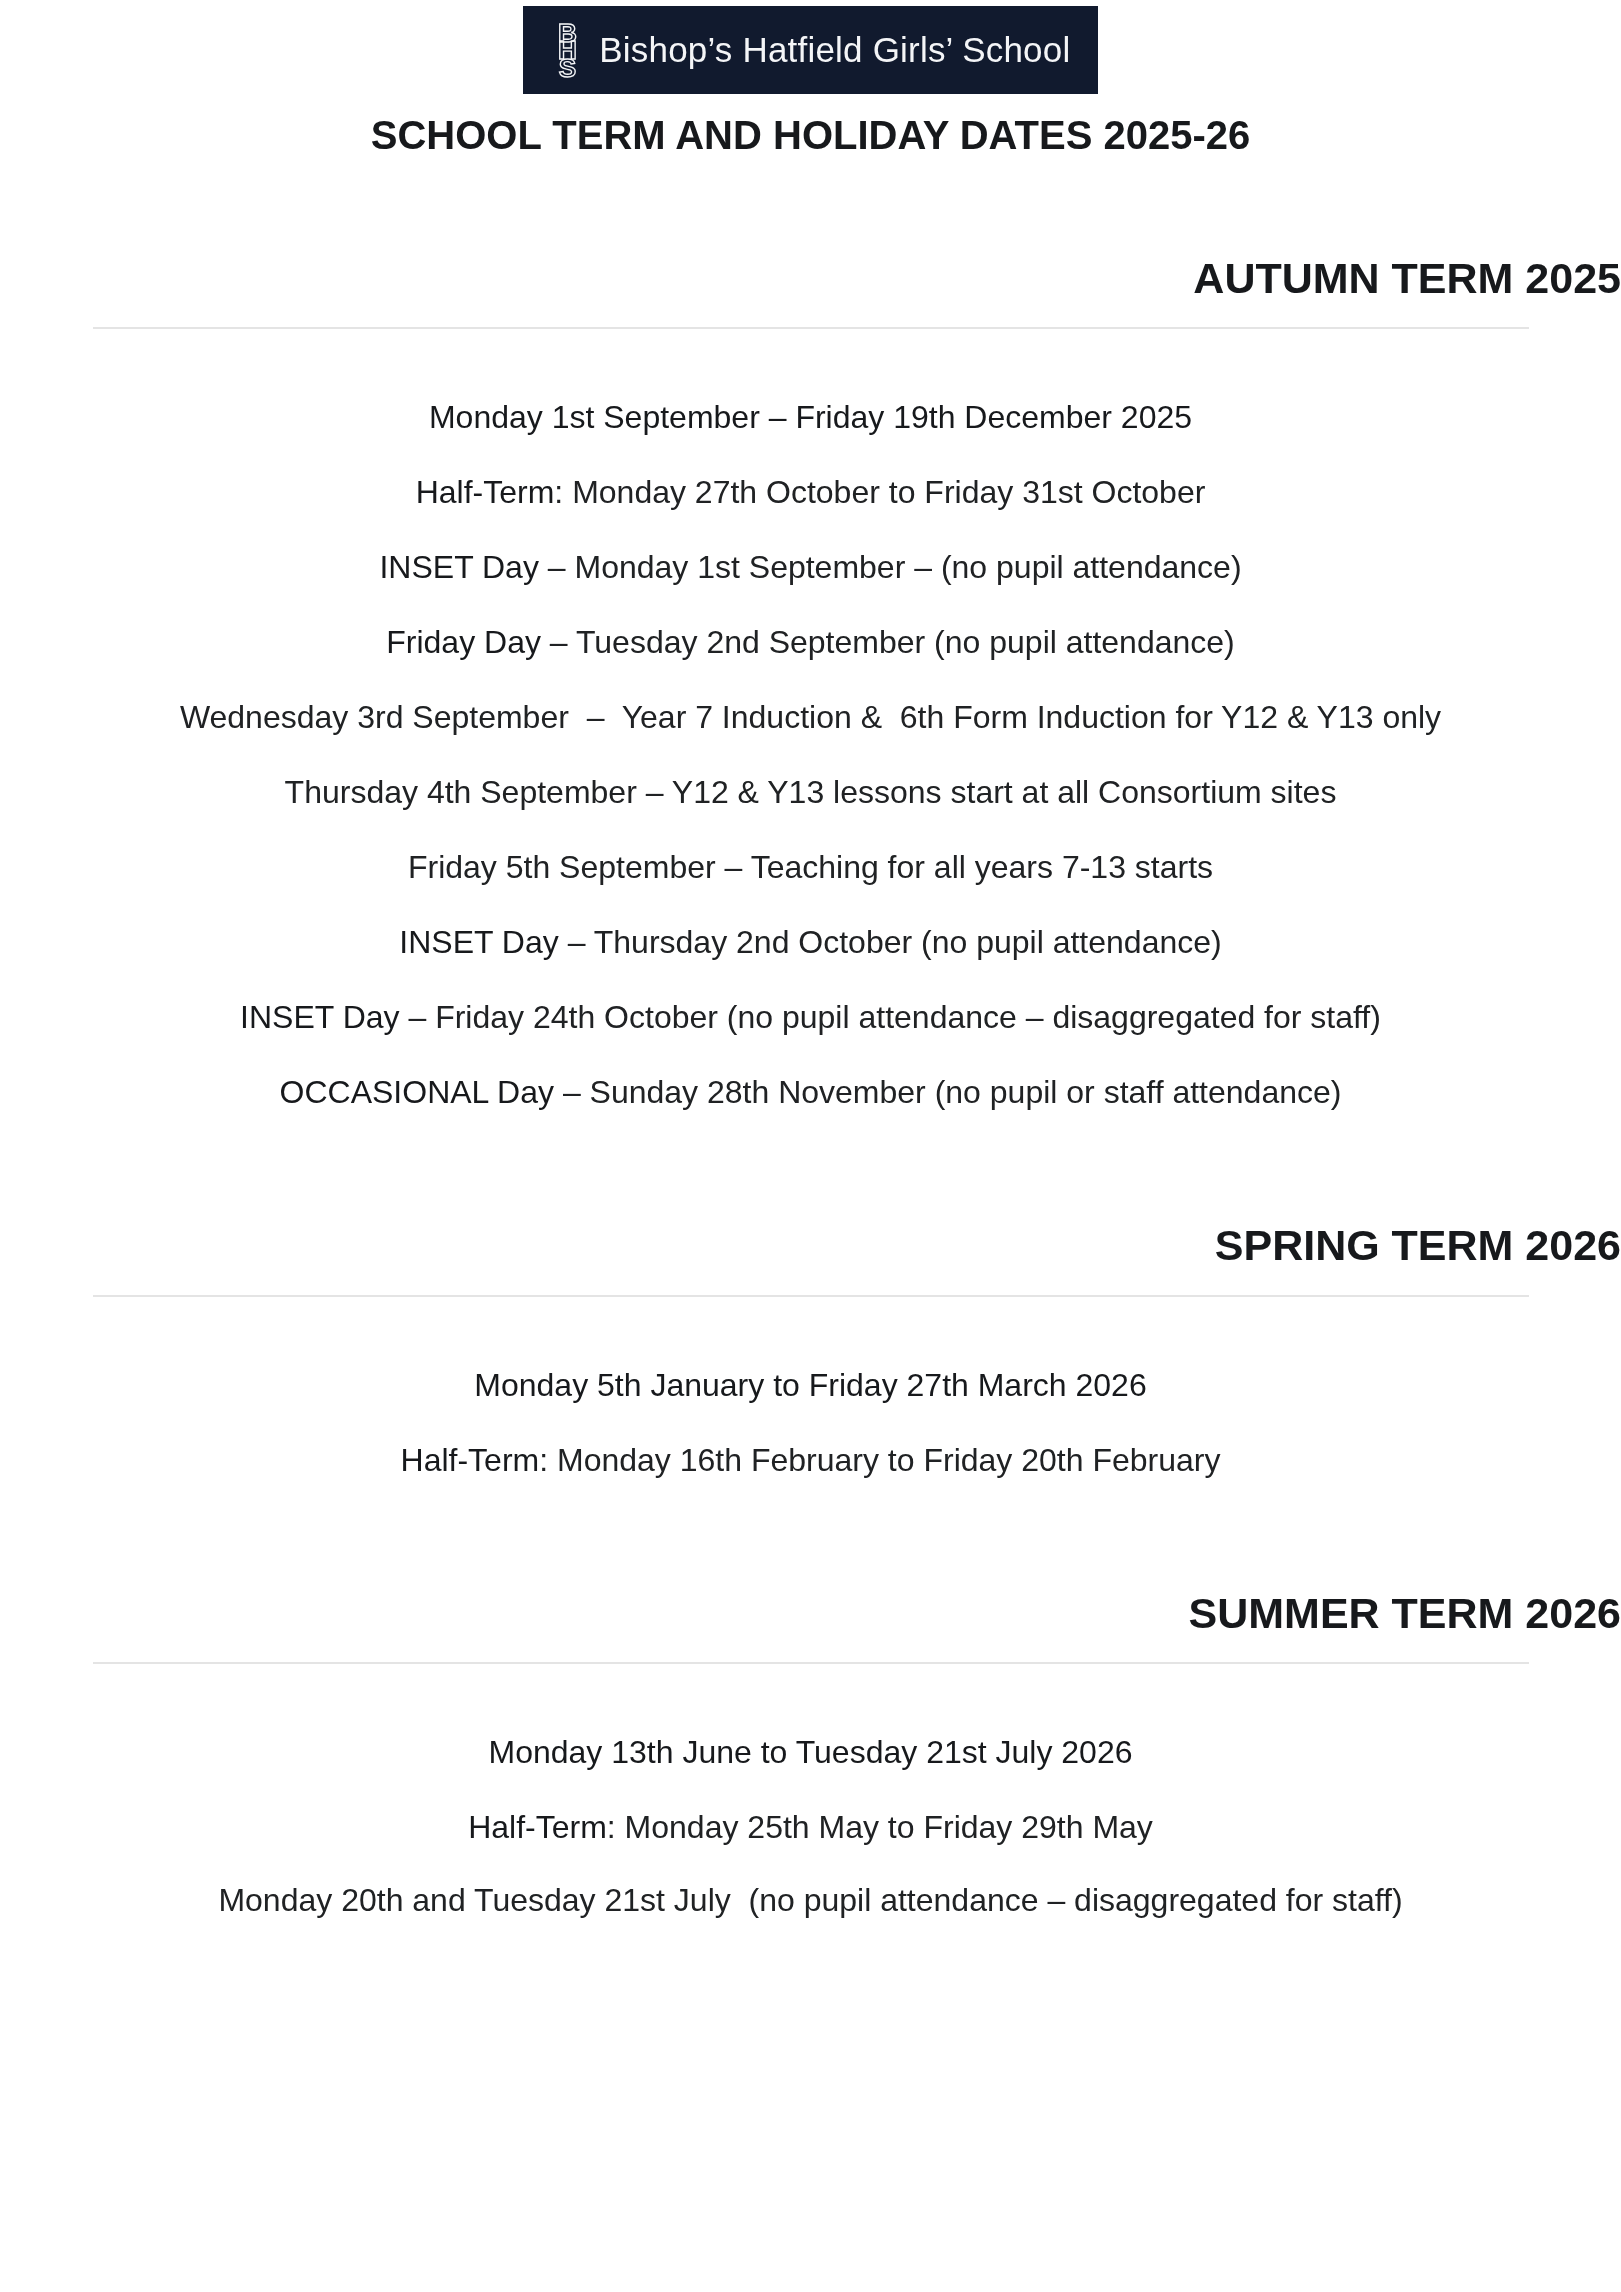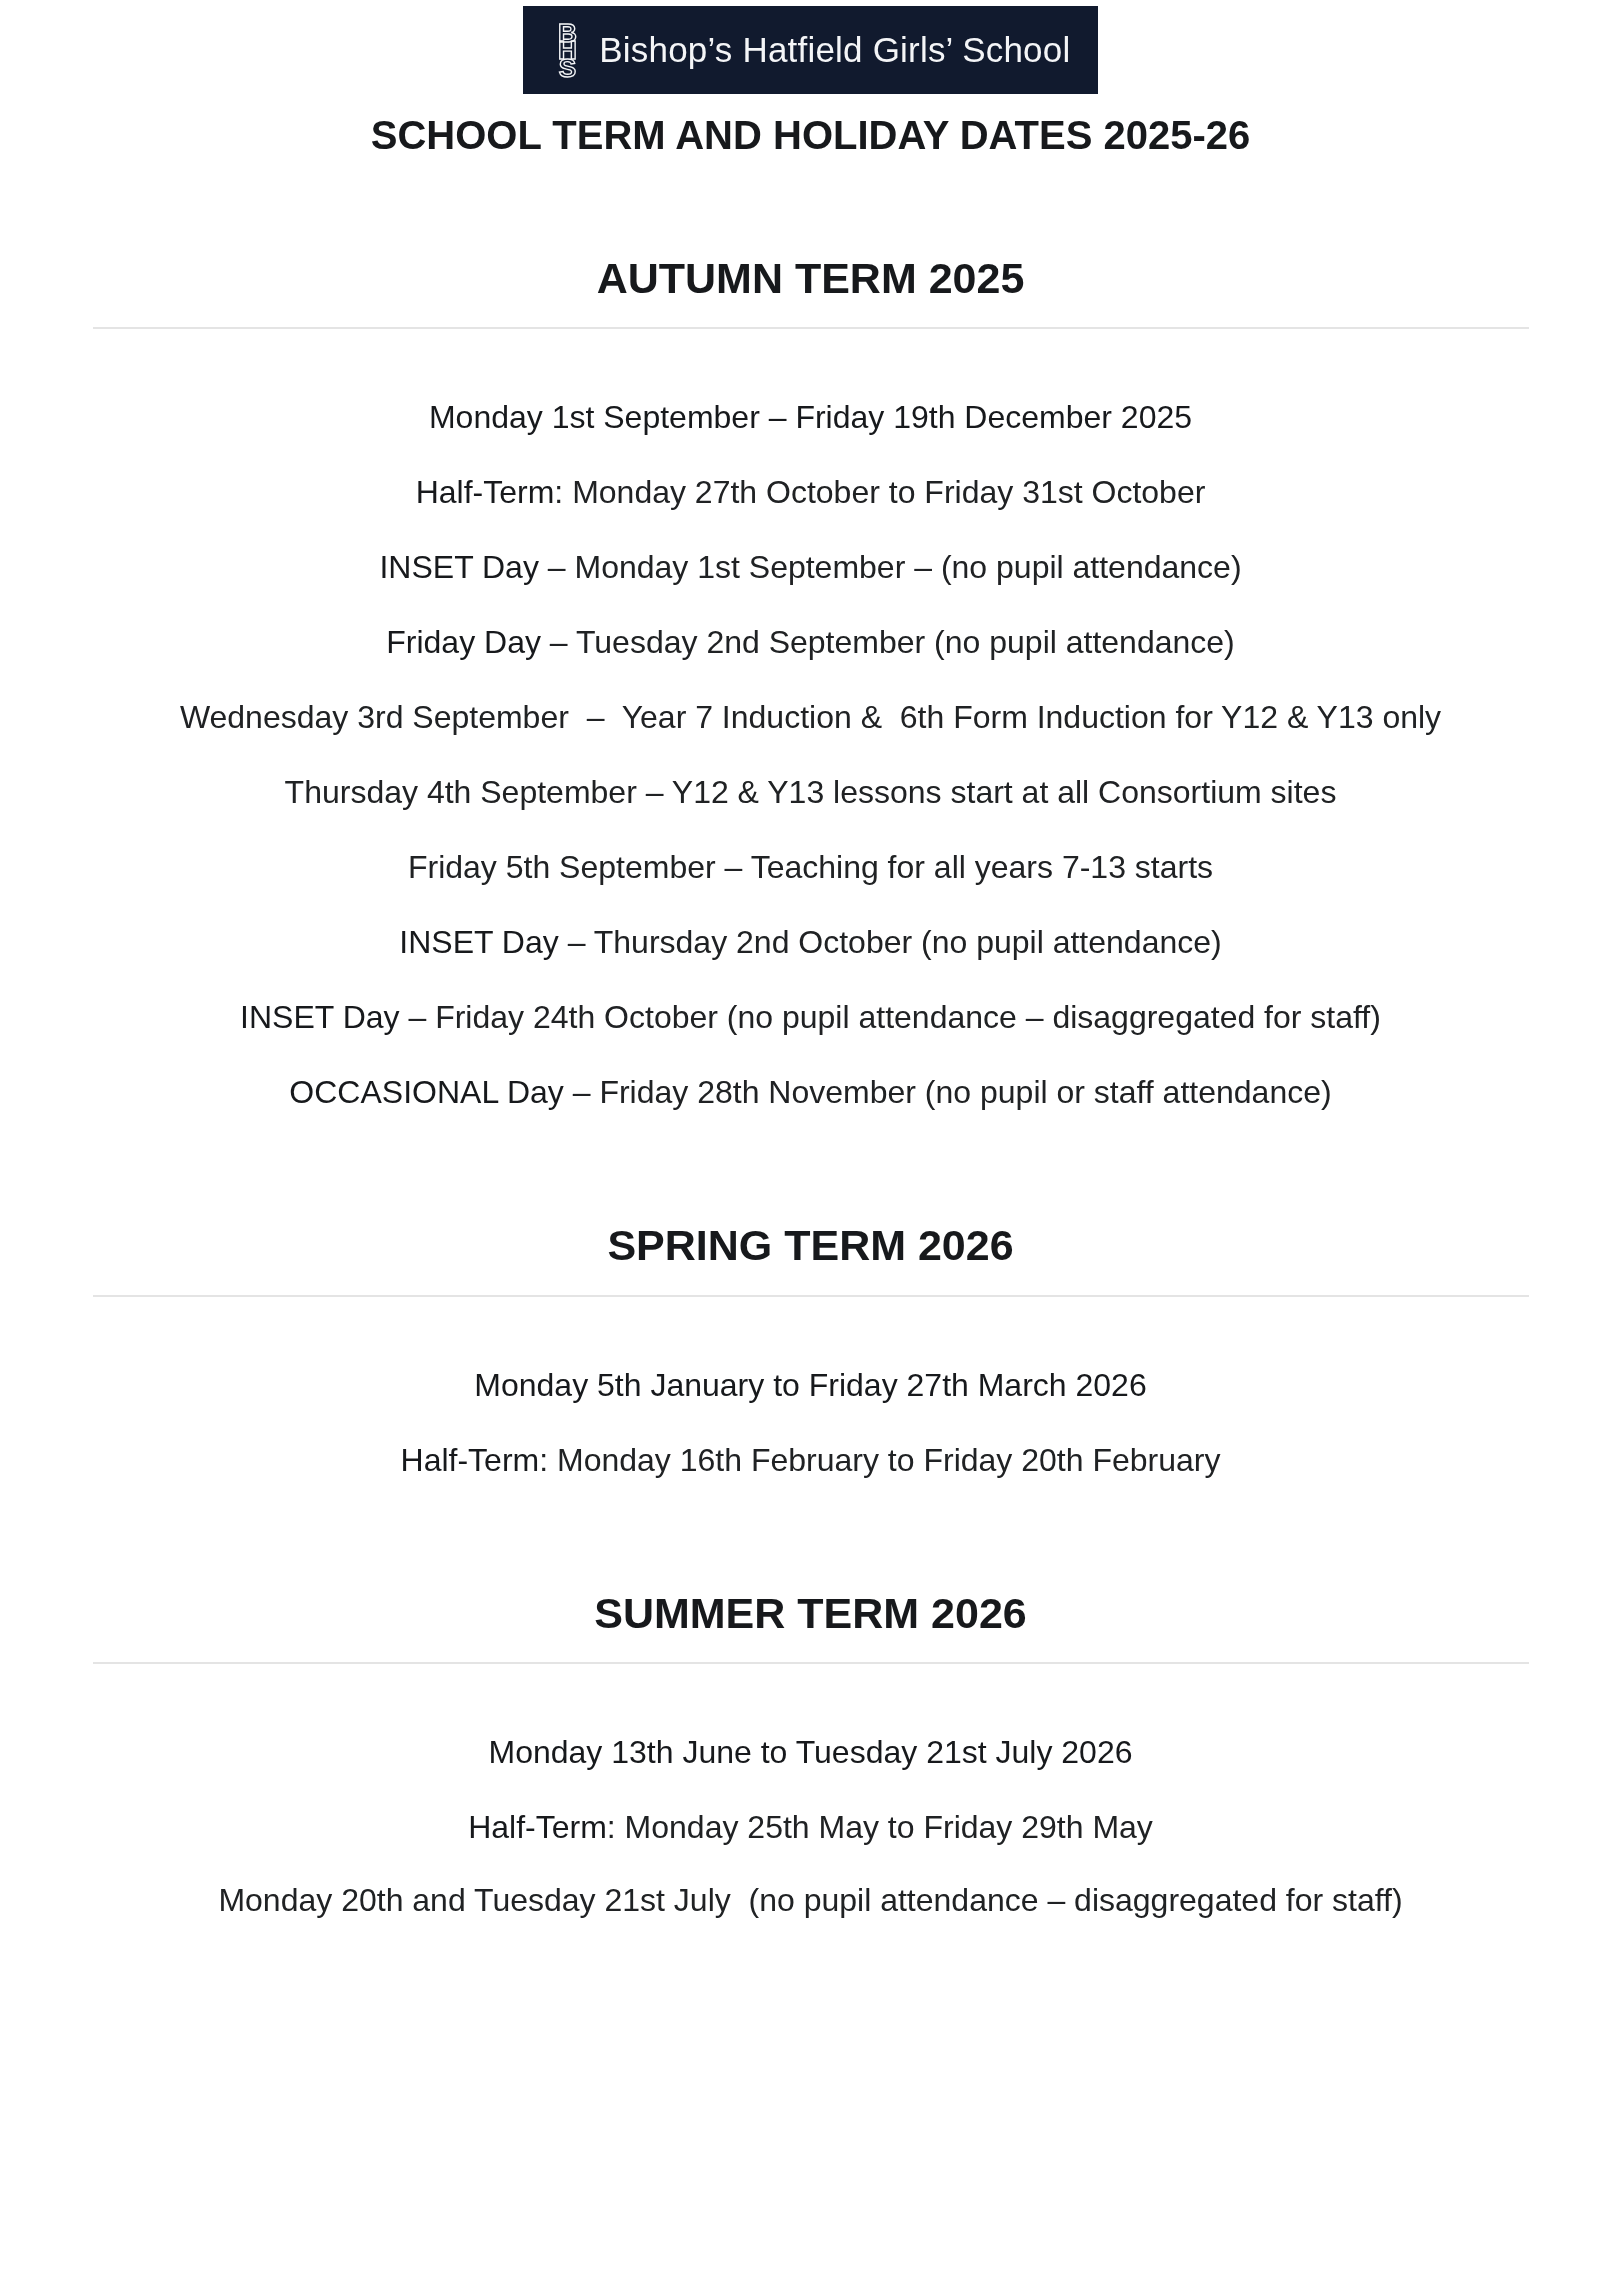--- a/index.html
+++ b/index.html
@@ -46,21 +46,21 @@
     margin: 13.7px 0 0 0;
     text-align: center;
     font-size: 40px;
     line-height: 55px;
     font-weight: 700;
     color: var(--heading, #1b1d1f);
     white-space: pre;
   }
   .term-heading {
     margin: 90px 0 0 0;
-    text-align: center;
+    text-align: right;
     font-size: 43px;
     line-height: 51px;
     font-weight: 700;
     color: var(--heading, #1b1d1f);
     white-space: pre;
   }
   .rule {
     height: 2px;
     background: var(--divider, #e4e4e4);
     margin: 23.5px 92px 0 93px;
@@ -102,21 +102,21 @@
         <div class="lines">
           <p class="line"><strong>Monday 1st September – Friday 19th December 2025</strong></p>
           <p class="line"><strong>Half-Term</strong><span>: Monday 27th October to Friday 31st October</span></p>
           <p class="line"><strong>INSET Day</strong><span> – Monday 1st September – (no pupil attendance)</span></p>
           <p class="line"><strong>Friday Day</strong><span> – Tuesday 2nd September (no pupil attendance)</span></p>
           <p class="line"><span>Wednesday 3rd September  –  Year 7 Induction &amp;  6th Form Induction for Y12 &amp; Y13 only</span></p>
           <p class="line"><span>Thursday 4th September – Y12 &amp; Y13 lessons start at all Consortium sites</span></p>
           <p class="line"><span>Friday 5th September – Teaching for all years 7-13 starts</span></p>
           <p class="line"><strong>INSET Day</strong><span> – Thursday 2nd October (no pupil attendance)</span></p>
           <p class="line"><strong>INSET Day</strong><span> – Friday 24th October (no pupil attendance – disaggregated for staff)</span></p>
-          <p class="line"><strong>OCCASIONAL Day</strong><span> – Friday 28th November (no pupil or staff attendance)</span></p>
+          <p class="line"><strong>OCCASIONAL Day</strong><span> – Sunday 28th November (no pupil or staff attendance)</span></p>
         </div>
       </section>
       <section>
         <h2 class="term-heading">SPRING TERM 2026</h2>
         <div class="rule"></div>
         <div class="lines">
           <p class="line"><strong>Monday 5th January to Friday 27th March 2026</strong></p>
           <p class="line"><strong>Half-Term</strong><span>: Monday 16th February to Friday 20th February</span></p>
         </div>
       </section>

